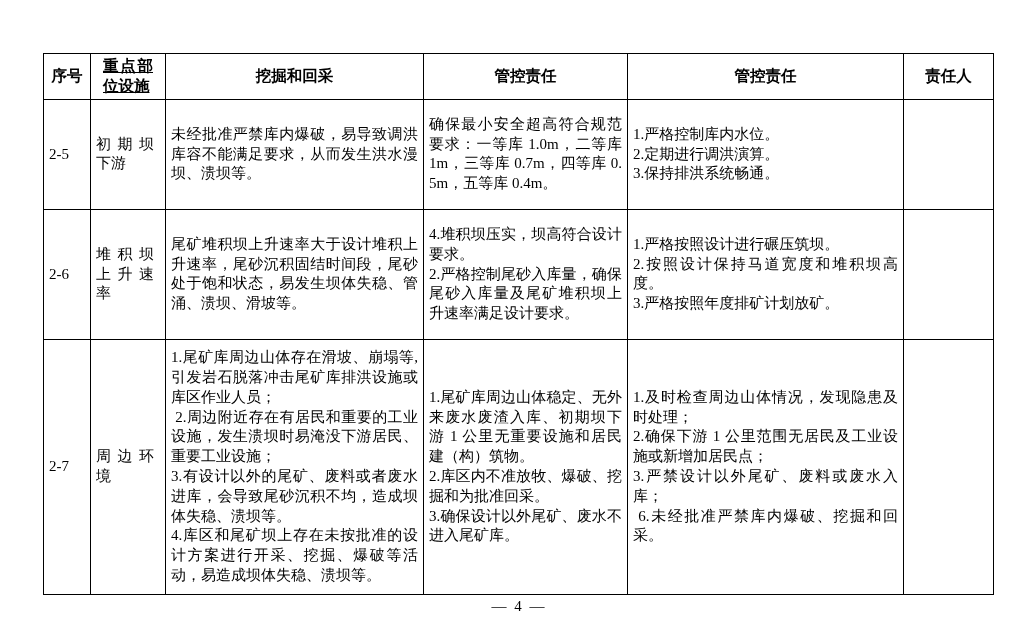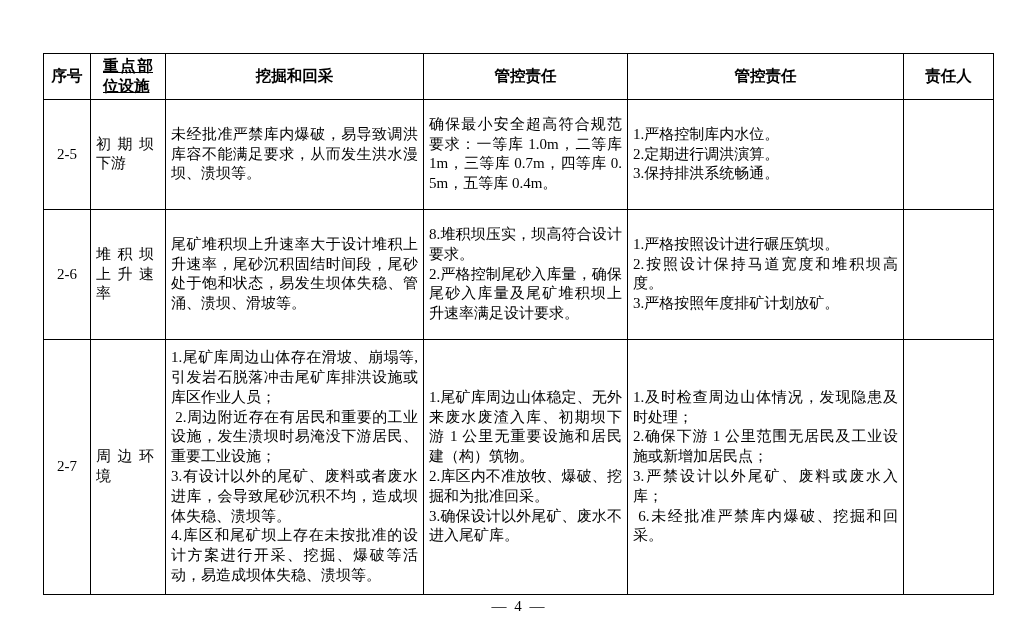--- a/index.html
+++ b/index.html
@@ -25,21 +25,21 @@
     line-height: 1.32;
     padding: 2px 5px;
     overflow: hidden;
   }
   .risk-table th {
     font-weight: bold;
     text-align: center;
     font-size: 15.5px;
   }
   .hdr-narrow { display: inline-block; width: 50px; text-align: justify; text-justify: inter-ideograph; text-decoration: underline; }
-  .cell-serial { text-align: center; }
+  .cell-serial { }
   .cell-facility span {
     display: inline-block; width: 58px;
     text-align: justify; text-justify: inter-ideograph;
   }
   .cell-text {
     text-align: justify;
     text-justify: inter-ideograph;
     white-space: pre-wrap;
     word-break: break-all;
   }
@@ -83,21 +83,21 @@
       <td class="cell-text">1.严格控制库内水位。
 2.定期进行调洪演算。
 3.保持排洪系统畅通。</td>
       <td></td>
     </tr>
 
     <tr style="height:130px">
       <td class="cell-serial">2-6</td>
       <td class="cell-facility"><span>堆积坝上升速率</span></td>
       <td class="cell-text">尾矿堆积坝上升速率大于设计堆积上升速率，尾砂沉积固结时间段，尾砂处于饱和状态，易发生坝体失稳、管涌、溃坝、滑坡等。</td>
-      <td class="cell-text">8.堆积坝压实，坝高符合设计要求。
+      <td class="cell-text">4.堆积坝压实，坝高符合设计要求。
 2.严格控制尾砂入库量，确保尾砂入库量及尾矿堆积坝上升速率满足设计要求。</td>
       <td class="cell-text">1.严格按照设计进行碾压筑坝。
 2.按照设计保持马道宽度和堆积坝高度。
 3.严格按照年度排矿计划放矿。</td>
       <td></td>
     </tr>
 
     <tr style="height:255px">
       <td class="cell-serial">2-7</td>
       <td class="cell-facility"><span>周边环境</span></td>

